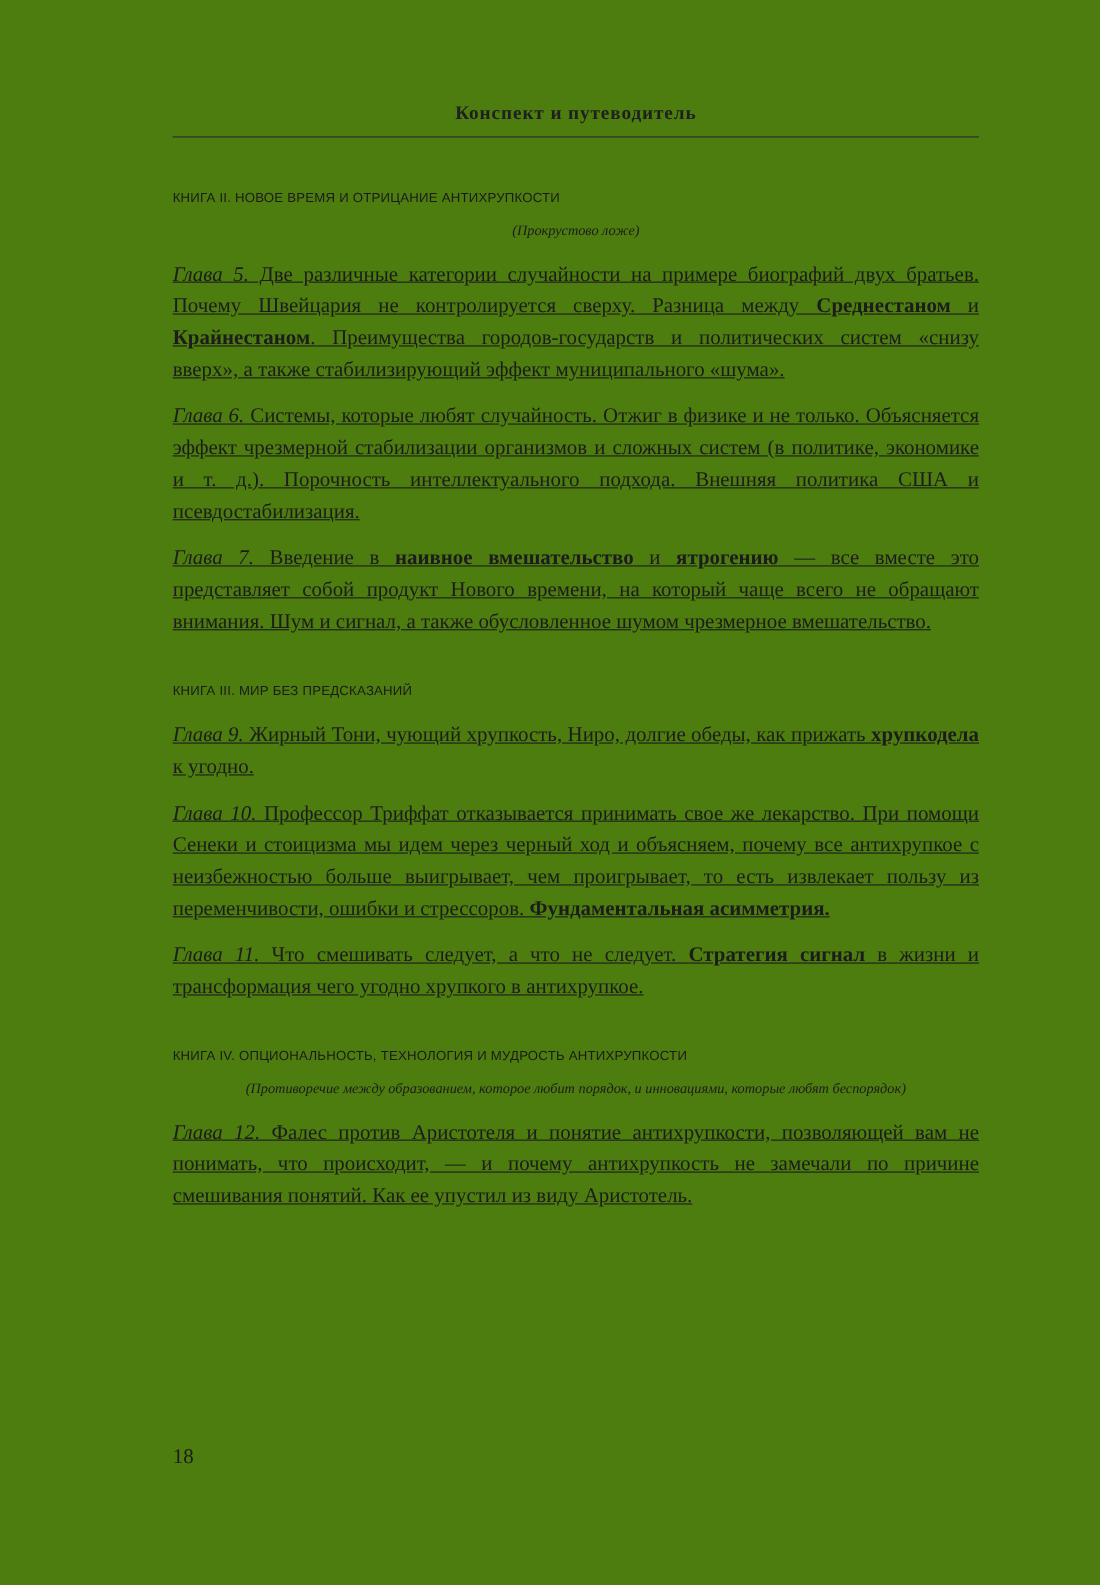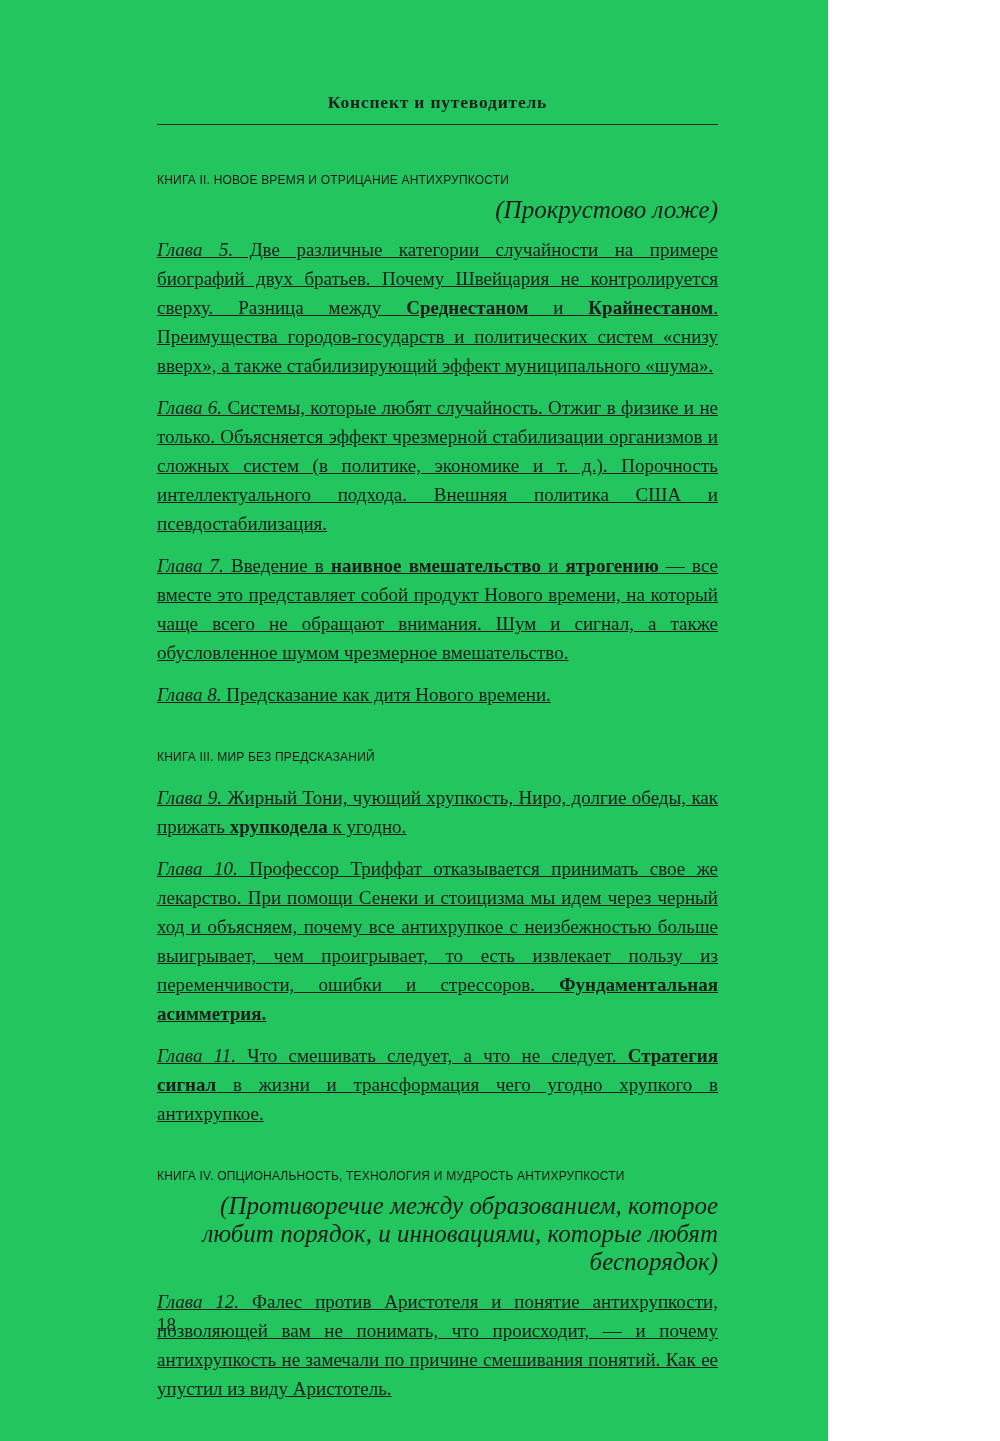--- a/index.html
+++ b/index.html
@@ -2,23 +2,23 @@
 <html lang="ru"><head>
 <meta charset="utf-8">
 <style>
   html, body {
     margin: 0;
     padding: 0;
     background: #ffffff;
   }
   .page {
     position: relative;
-    width: 828px;
+    width: 1000px;
     height: 1441px;
-    background: #22c55e;
+    background: #4d7c0f;
     overflow: hidden;
     font-family: "Liberation Serif", "DejaVu Serif", serif;
     color: #1c1c1c;
   }
   .running-header {
     padding-top: 92px;
     margin: 0 110px 0 157px;
     text-align: center;
     font-weight: 700;
     font-size: 17.5px;
@@ -45,24 +45,24 @@
     line-height: 27px;
     font-weight: 400;
     letter-spacing: 0.2px;
     margin: 0 0 2px 0;
     text-align: left;
     color: #1a1a1a;
   }
   .section-heading + .para { margin-top: 12px; }
   .section-subtitle {
     font-style: italic;
-    font-size: 25px;
+    font-size: 13px;
     line-height: 28px;
     margin: 0 0 11px 0;
-    text-align: right;
+    text-align: center;
   }
   .para { margin: 0 0 13px 0; text-decoration: underline; }
   .run-i { font-style: italic; }
   .run-b { font-weight: 700; }
   .page-number {
     position: absolute;
     top: 1314px;
     left: 157px;
     width: 733px;
     text-align: left;
@@ -79,21 +79,20 @@
     <div class="header-rule"></div>
   </header>
 
   <main class="content">
       <section class="section">
         <h2 class="section-heading">КНИГА II. НОВОЕ ВРЕМЯ И ОТРИЦАНИЕ АНТИХРУПКОСТИ</h2>
         <div class="section-subtitle">(Прокрустово ложе)</div>
         <p class="para"><span class="run-i">Глава 5.</span><span class="run-n"> Две различные категории случайности на примере биографий двух братьев. Почему Швейцария не контролируется сверху. Разница между </span><span class="run-b">Среднестаном</span><span class="run-n"> и </span><span class="run-b">Крайнестаном</span><span class="run-n">. Преимущества городов-государств и политических систем «снизу вверх», а также стабилизирующий эффект муниципального «шума».</span></p>
         <p class="para"><span class="run-i">Глава 6.</span><span class="run-n"> Системы, которые любят случайность. Отжиг в физике и не только. Объясняется эффект чрезмерной стабилизации организмов и сложных систем (в политике, экономике и т. д.). Порочность интеллектуального подхода. Внешняя политика США и псевдостабилизация.</span></p>
         <p class="para"><span class="run-i">Глава 7.</span><span class="run-n"> Введение в </span><span class="run-b">наивное вмешательство</span><span class="run-n"> и </span><span class="run-b">ятрогению</span><span class="run-n"> — все вместе это представляет собой продукт Нового времени, на который чаще всего не обращают внимания. Шум и сигнал, а также обусловленное шумом чрезмерное вмешательство.</span></p>
-        <p class="para"><span class="run-i">Глава 8.</span><span class="run-n"> Предсказание как дитя Нового времени.</span></p>
       </section>
       <section class="section">
         <h2 class="section-heading">КНИГА III. МИР БЕЗ ПРЕДСКАЗАНИЙ</h2>
         <p class="para"><span class="run-i">Глава 9.</span><span class="run-n"> Жирный Тони, чующий хрупкость, Ниро, долгие обеды, как прижать </span><span class="run-b">хрупкодела</span><span class="run-n"> к угодно.</span></p>
         <p class="para"><span class="run-i">Глава 10.</span><span class="run-n"> Профессор Триффат отказывается принимать свое же лекарство. При помощи Сенеки и стоицизма мы идем через черный ход и объясняем, почему все антихрупкое с неизбежностью больше выигрывает, чем проигрывает, то есть извлекает пользу из переменчивости, ошибки и стрессоров. </span><span class="run-b">Фундаментальная асимметрия.</span></p>
         <p class="para"><span class="run-i">Глава 11.</span><span class="run-n"> Что смешивать следует, а что не следует. </span><span class="run-b">Стратегия сигнал</span><span class="run-n"> в жизни и трансформация чего угодно хрупкого в антихрупкое.</span></p>
       </section>
       <section class="section">
         <h2 class="section-heading">КНИГА IV. ОПЦИОНАЛЬНОСТЬ, ТЕХНОЛОГИЯ И МУДРОСТЬ АНТИХРУПКОСТИ</h2>
         <div class="section-subtitle">(Противоречие между образованием, которое любит порядок, и инновациями, которые любят беспорядок)</div>

